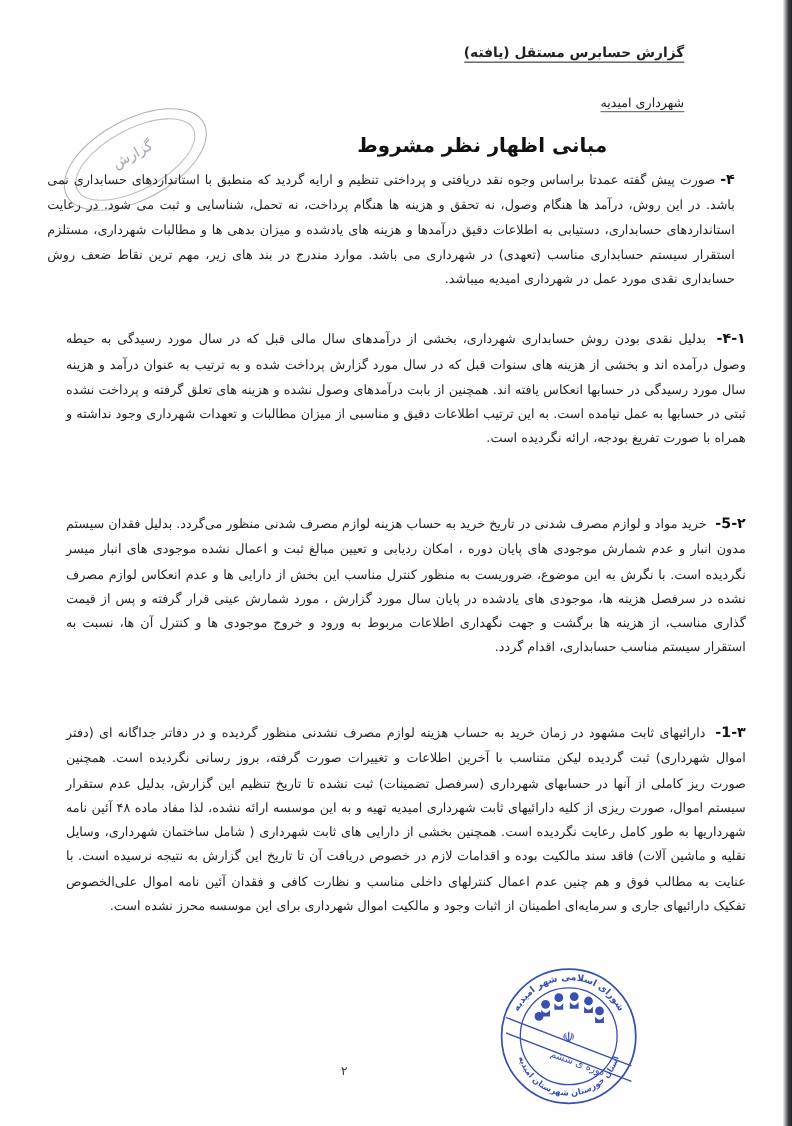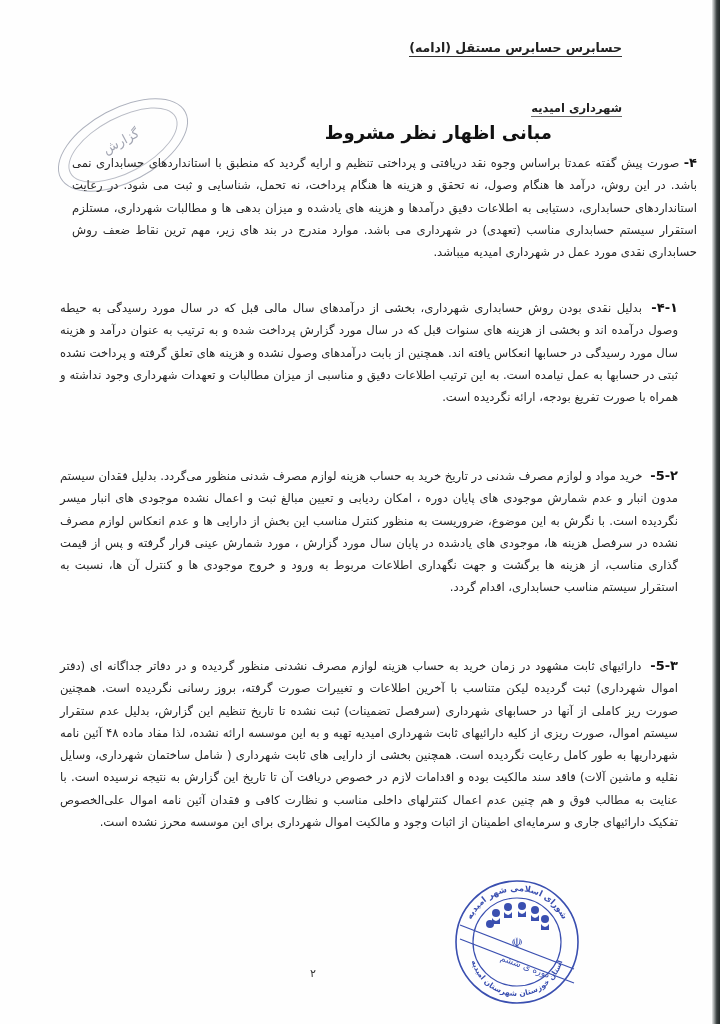--- a/index.html
+++ b/index.html
@@ -18,27 +18,27 @@
   .scan-edge {
     position: absolute; right: 0; top: 0; width: 8px; height: 1024px;
     background: linear-gradient(to right, #e8eaea, #3a4040 60%, #202626);
   }
   .hdr {
     position: absolute; right: 90px; direction: rtl; text-align: right;
     font-weight: bold; font-size: 12.5px; color: #222;
     border-bottom: 1.5px solid #333; padding-bottom: 1px;
   }
   .hdr.one { top: 40px; }
-  .hdr.two { top: 101px; font-size: 11.5px; font-weight: bold; border-bottom: 1px solid #666; }
+  .hdr.two { top: 86px; font-size: 11.5px; font-weight: normal; border-bottom: 1px solid #666; }
   .section-title {
     position: absolute; top: 122px; right: 160px; direction: rtl;
     font-weight: bold; font-size: 18px; color: #111;
   }
   .para {
-    position: absolute; left: 72px; width: 625px; direction: rtl;
+    position: absolute; left: 43px; width: 625px; direction: rtl;
     text-align: justify; text-align-last: right;
     font-size: 11.6px; line-height: 22.3px; color: #262626;
   }
   .para .num { font-weight: bold; font-size: 13px; color: #111; }
   .para.p0 { top: 152px; }
   .para.p1 { top: 297px; }
   .para.p2 { top: 465px; }
   .para.p3 { top: 655px; }
   .para.p1, .para.p2, .para.p3 { left: 60px; width: 618px; }
   .p1 .num, .p2 .num, .p3 .num { margin-left: 4px; margin-top: 40px; }
@@ -63,21 +63,21 @@
   .stamp-seal {
     position: absolute; left: 452px; top: 877px; width: 130px; height: 130px;
   }
   .stamp-seal svg { width: 130px; height: 130px; }
 </style>
 </head>
 <body>
 
 <div class="page">
 
-  <div class="hdr one">حسابرس حسابرس مستقل (ادامه)</div>
+  <div class="hdr one">گزارش حسابرس مستقل (یافته)</div>
   <div class="hdr two">شهرداری امیدیه</div>
 
   <div class="stamp-oval">
     <div class="inner"></div>
     <div class="stamp-text">گزارش</div>
   </div>
 
   <div class="section-title">مبانی اظهار نظر مشروط</div>
 
   <div class="para p0">
@@ -89,21 +89,21 @@
     <span class="num">۴-۱-</span>
     <span>بدلیل نقدی بودن روش حسابداری شهرداری، بخشی از درآمدهای سال مالی قبل که در سال مورد رسیدگی به حیطه وصول درآمده اند و بخشی از هزینه های سنوات قبل که در سال مورد گزارش پرداخت شده و به ترتیب به عنوان درآمد و هزینه سال مورد رسیدگی در حسابها انعکاس یافته اند. همچنین از بابت درآمدهای وصول نشده و هزینه های تعلق گرفته و پرداخت نشده ثبتی در حسابها به عمل نیامده است. به این ترتیب اطلاعات دقیق و مناسبی از میزان مطالبات و تعهدات شهرداری وجود نداشته و همراه با صورت تفریغ بودجه، ارائه نگردیده است.</span>
   </div>
 
   <div class="para p2">
     <span class="num">5-۲-</span>
     <span>خرید مواد و لوازم مصرف شدنی در تاریخ خرید به حساب هزینه لوازم مصرف شدنی منظور می‌گردد. بدلیل فقدان سیستم مدون انبار و عدم شمارش موجودی های پایان دوره ، امکان ردیابی و تعیین مبالغ ثبت و اعمال نشده موجودی های انبار میسر نگردیده است. با نگرش به این موضوع، ضروریست به منظور کنترل مناسب این بخش از دارایی ها و عدم انعکاس لوازم مصرف نشده در سرفصل هزینه ها، موجودی های یادشده در پایان سال مورد گزارش ، مورد شمارش عینی قرار گرفته و پس از قیمت گذاری مناسب، از هزینه ها برگشت و جهت نگهداری اطلاعات مربوط به ورود و خروج موجودی ها و کنترل آن ها، نسبت به استقرار سیستم مناسب حسابداری، اقدام گردد.</span>
   </div>
 
   <div class="para p3">
-    <span class="num">5-۳-</span>
+    <span class="num">1-۳-</span>
     <span>دارائیهای ثابت مشهود در زمان خرید به حساب هزینه لوازم مصرف نشدنی منظور گردیده و در دفاتر جداگانه ای (دفتر اموال شهرداری) ثبت گردیده لیکن متناسب با آخرین اطلاعات و تغییرات صورت گرفته، بروز رسانی نگردیده است. همچنین صورت ریز کاملی از آنها در حسابهای شهرداری (سرفصل تضمینات) ثبت نشده تا تاریخ تنظیم این گزارش، بدلیل عدم ستقرار سیستم اموال، صورت ریزی از کلیه دارائیهای ثابت شهرداری امیدیه تهیه و به این موسسه ارائه نشده، لذا مفاد ماده ۴۸ آئین نامه شهرداریها به طور کامل رعایت نگردیده است. همچنین بخشی از دارایی های ثابت شهرداری ( شامل ساختمان شهرداری، وسایل نقلیه و ماشین آلات) فاقد سند مالکیت بوده و اقدامات لازم در خصوص دریافت آن تا تاریخ این گزارش به نتیجه نرسیده است. با عنایت به مطالب فوق و هم چنین عدم اعمال کنترلهای داخلی مناسب و نظارت کافی و فقدان آئین نامه اموال علی‌الخصوص تفکیک دارائیهای جاری و سرمایه‌ای اطمینان از اثبات وجود و مالکیت اموال شهرداری برای این موسسه محرز نشده است.</span>
   </div>
 
   <div class="stamp-seal">
     <svg viewBox="0 0 130 130">
       <defs>
         <path id="sealTop" d="M 14 65 A 51 51 0 0 1 116 65"></path>
         <path id="sealBottom" d="M 18 72 A 47 47 0 0 0 112 72"></path>
       </defs>
       <circle cx="65" cy="65" r="61" fill="none" stroke="#3a4fb0" stroke-width="1.6"></circle>

